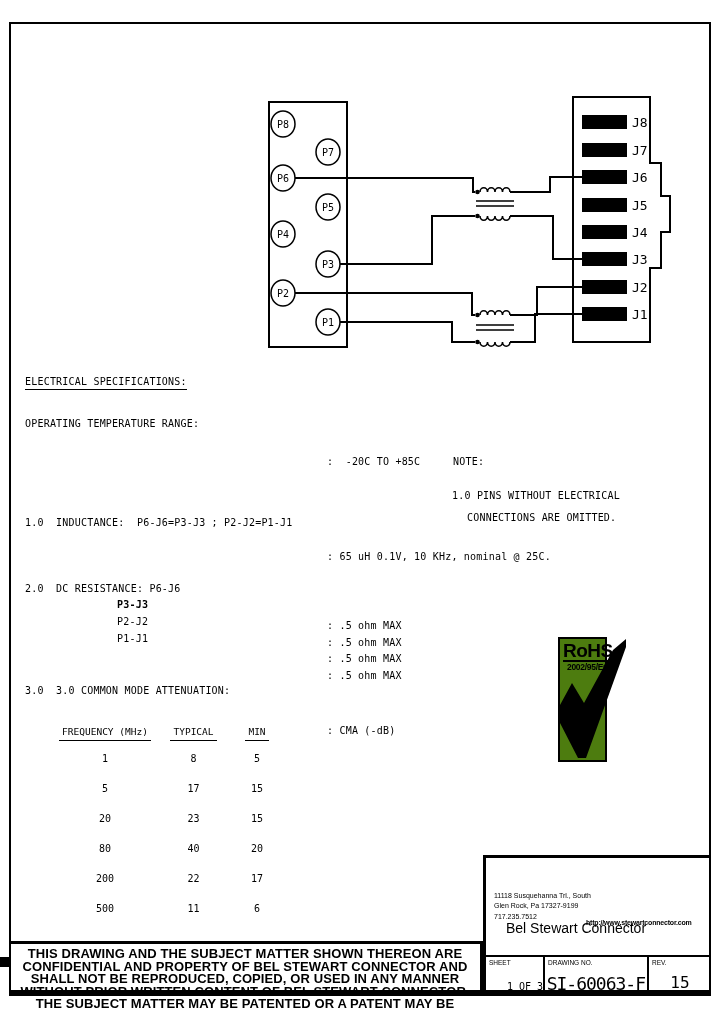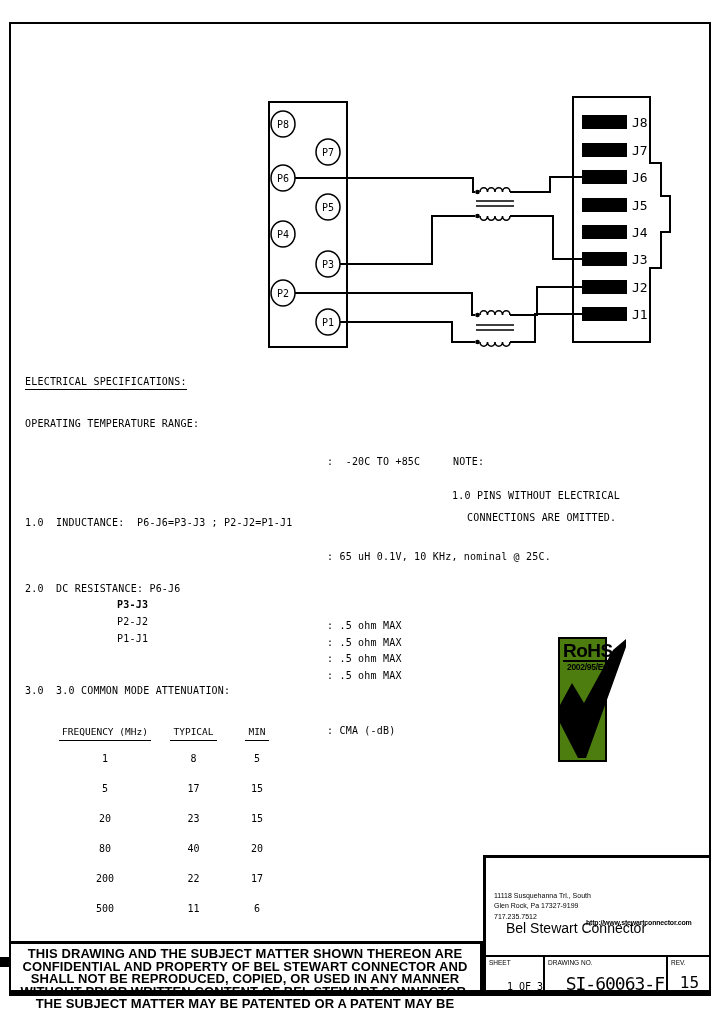--- a/index.html
+++ b/index.html
@@ -43,21 +43,21 @@
   .tb-name { position:absolute; left:20px; top:14px; font-size:14px;margin-top:48px; }
   .tb-addr { position:absolute; left:8px; font-size:7px; line-height:10px; }
   .tb-brand { position:absolute; left:110px; top:16px; font-size:25px; font-weight:bold; font-style:italic;
               letter-spacing:-2px; font-family:"DejaVu Sans", sans-serif; white-space:nowrap; }
   .tb-brand sup { font-size:9px; letter-spacing:0; }
   .tb-web { position:absolute; left:100px; top:61px; font-size:7px; font-weight:bold; letter-spacing:-0.2px; }
   .tb-row { flex:1; display:flex; border-top:2px solid #000; }
   .tb-cell { position:relative; }
   .tb-cell + .tb-cell { border-left:2px solid #000; }
   .tb-cell-sheet { width:57px; }
-  .tb-cell-dwg { width:123px; }
+  .tb-cell-dwg { width:104px; }
   .tb-cell-rev { flex:1; }
   .tb-label { position:absolute; left:3px; top:2px; font-size:6.5px; }
   .tb-sheet-val { position:absolute; left:0; right:0; bottom:4px; text-align:right;
                   font-size:10px; font-family:"DejaVu Sans Mono", monospace; }
   .tb-dwg-val { position:absolute; left:0; right:2px; bottom:2px; text-align:right;
                 font-size:18px; letter-spacing:-1px; font-family:"DejaVu Sans Mono", monospace; }
   .tb-rev-val { position:absolute; left:0; right:0; bottom:4px; text-align:center;
                 font-size:16px; font-family:"DejaVu Sans Mono", monospace; }
 </style>
 </head>

